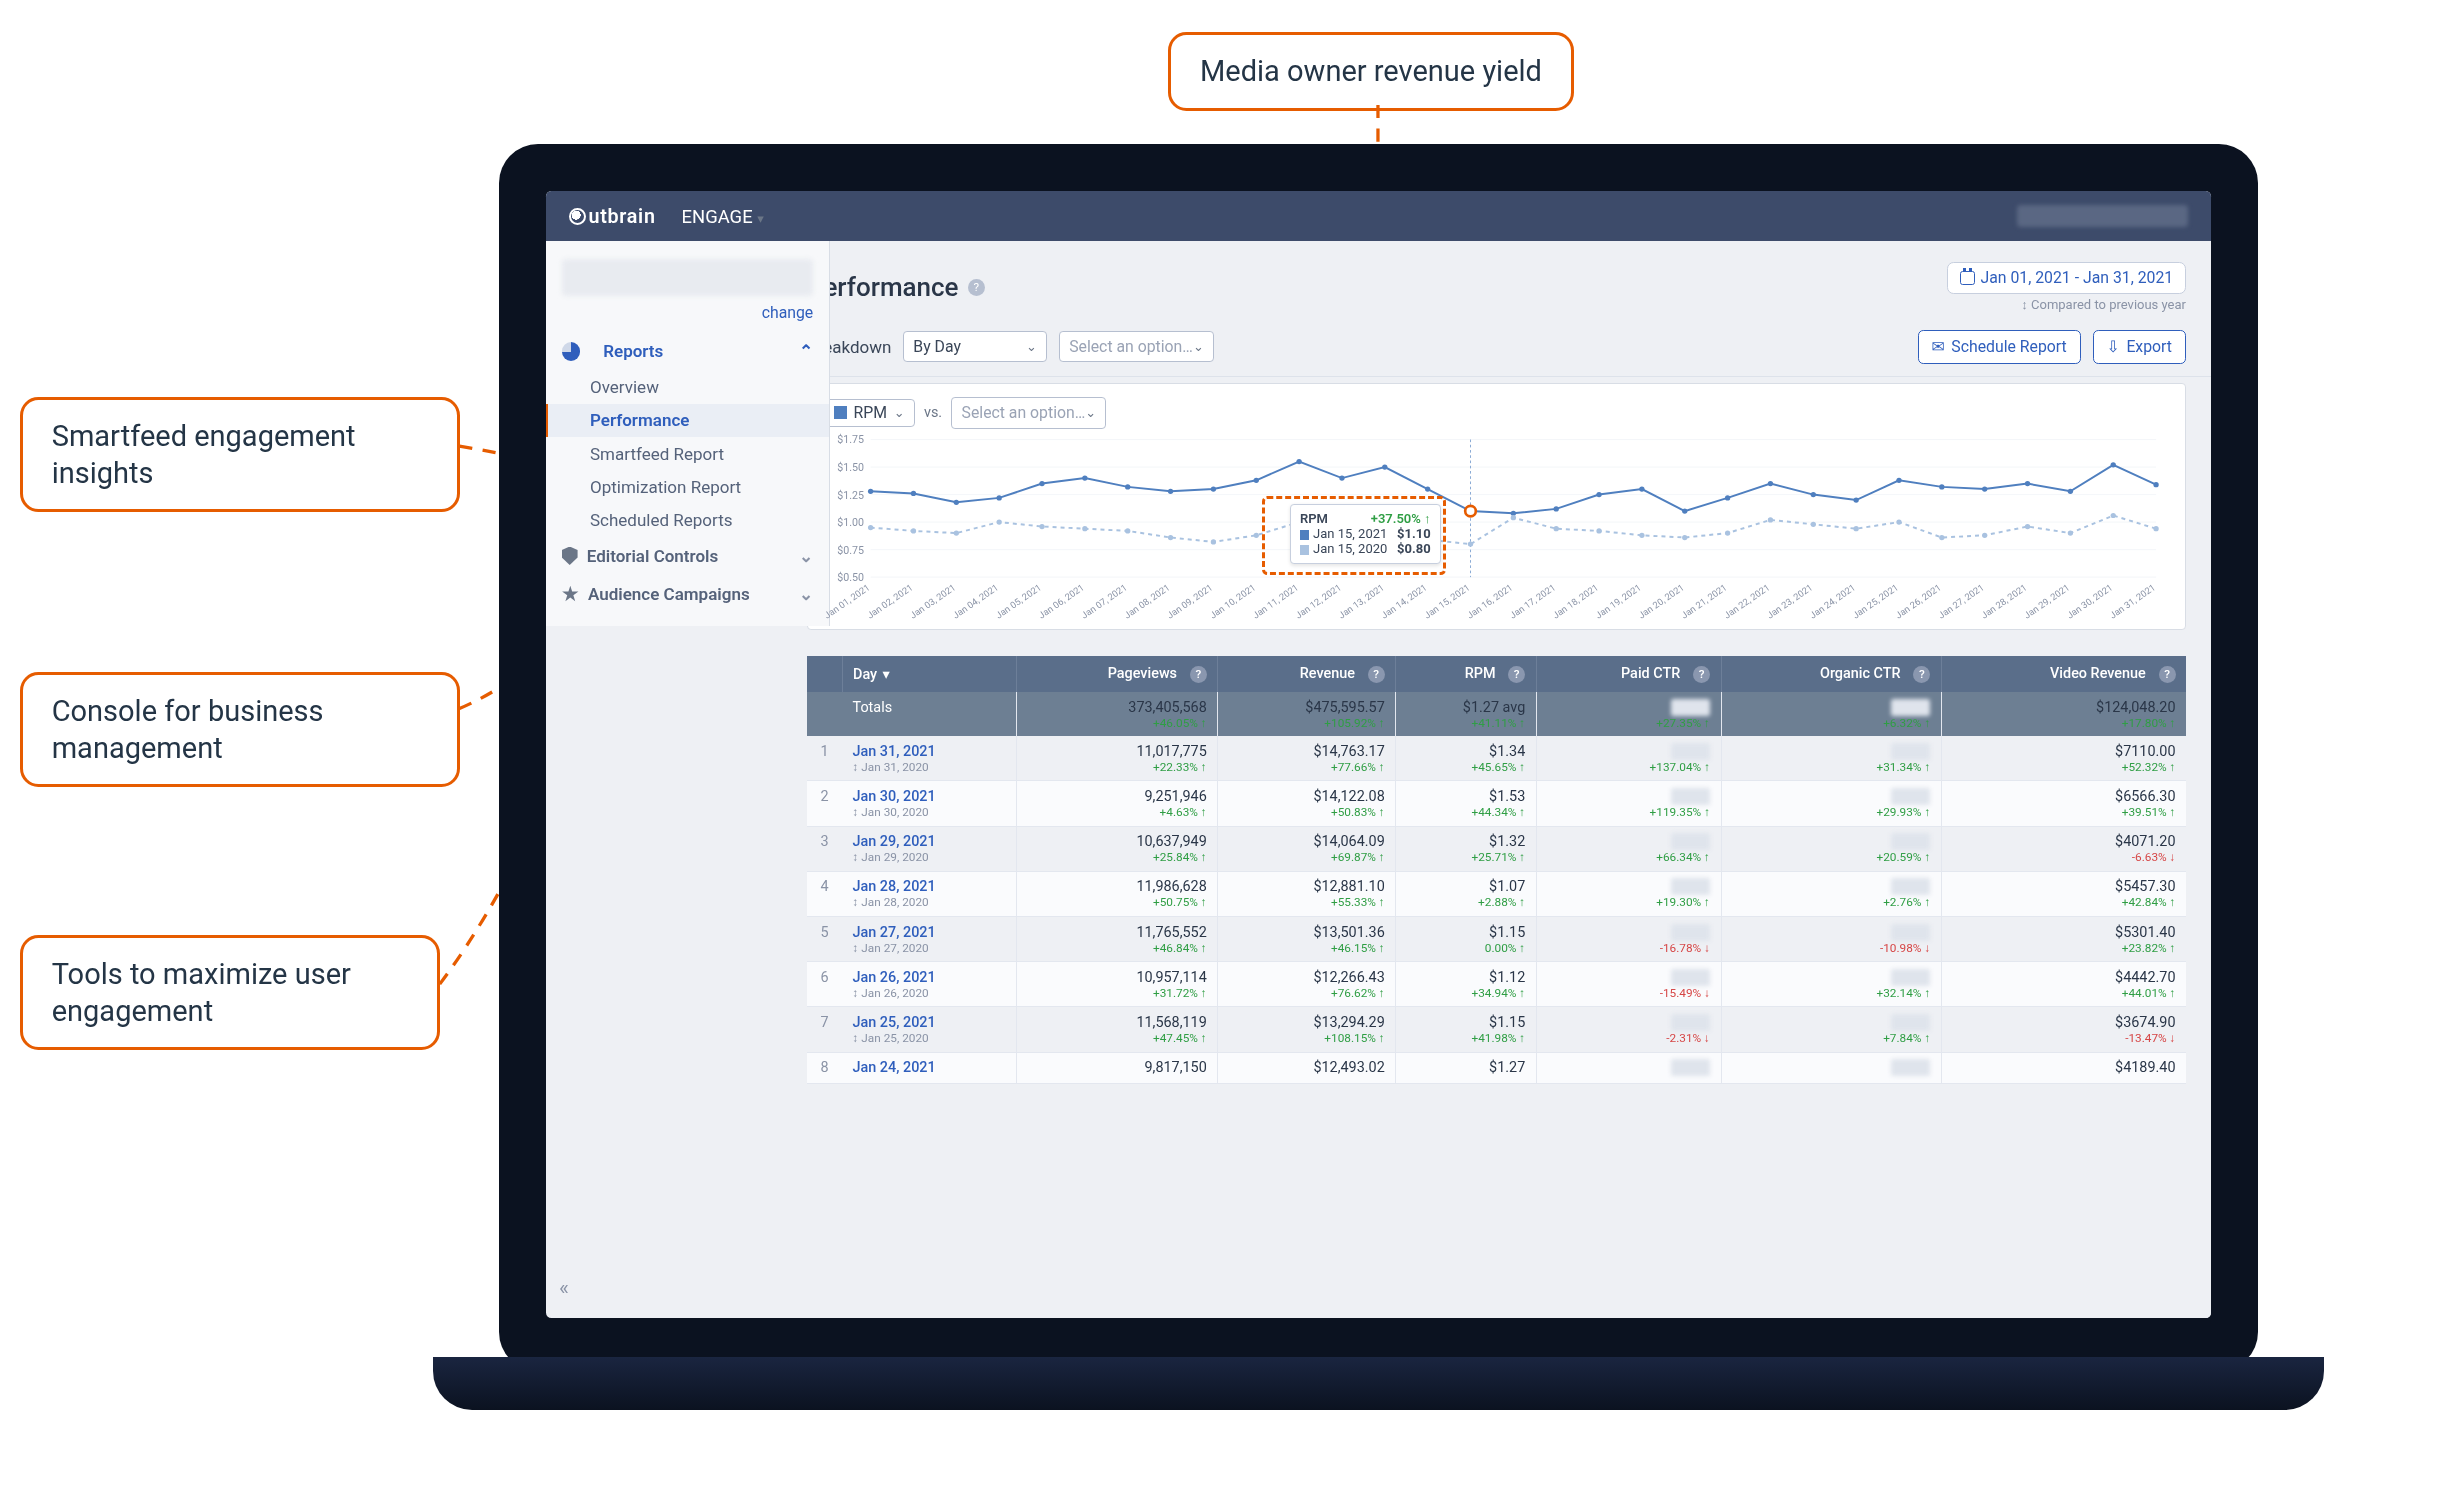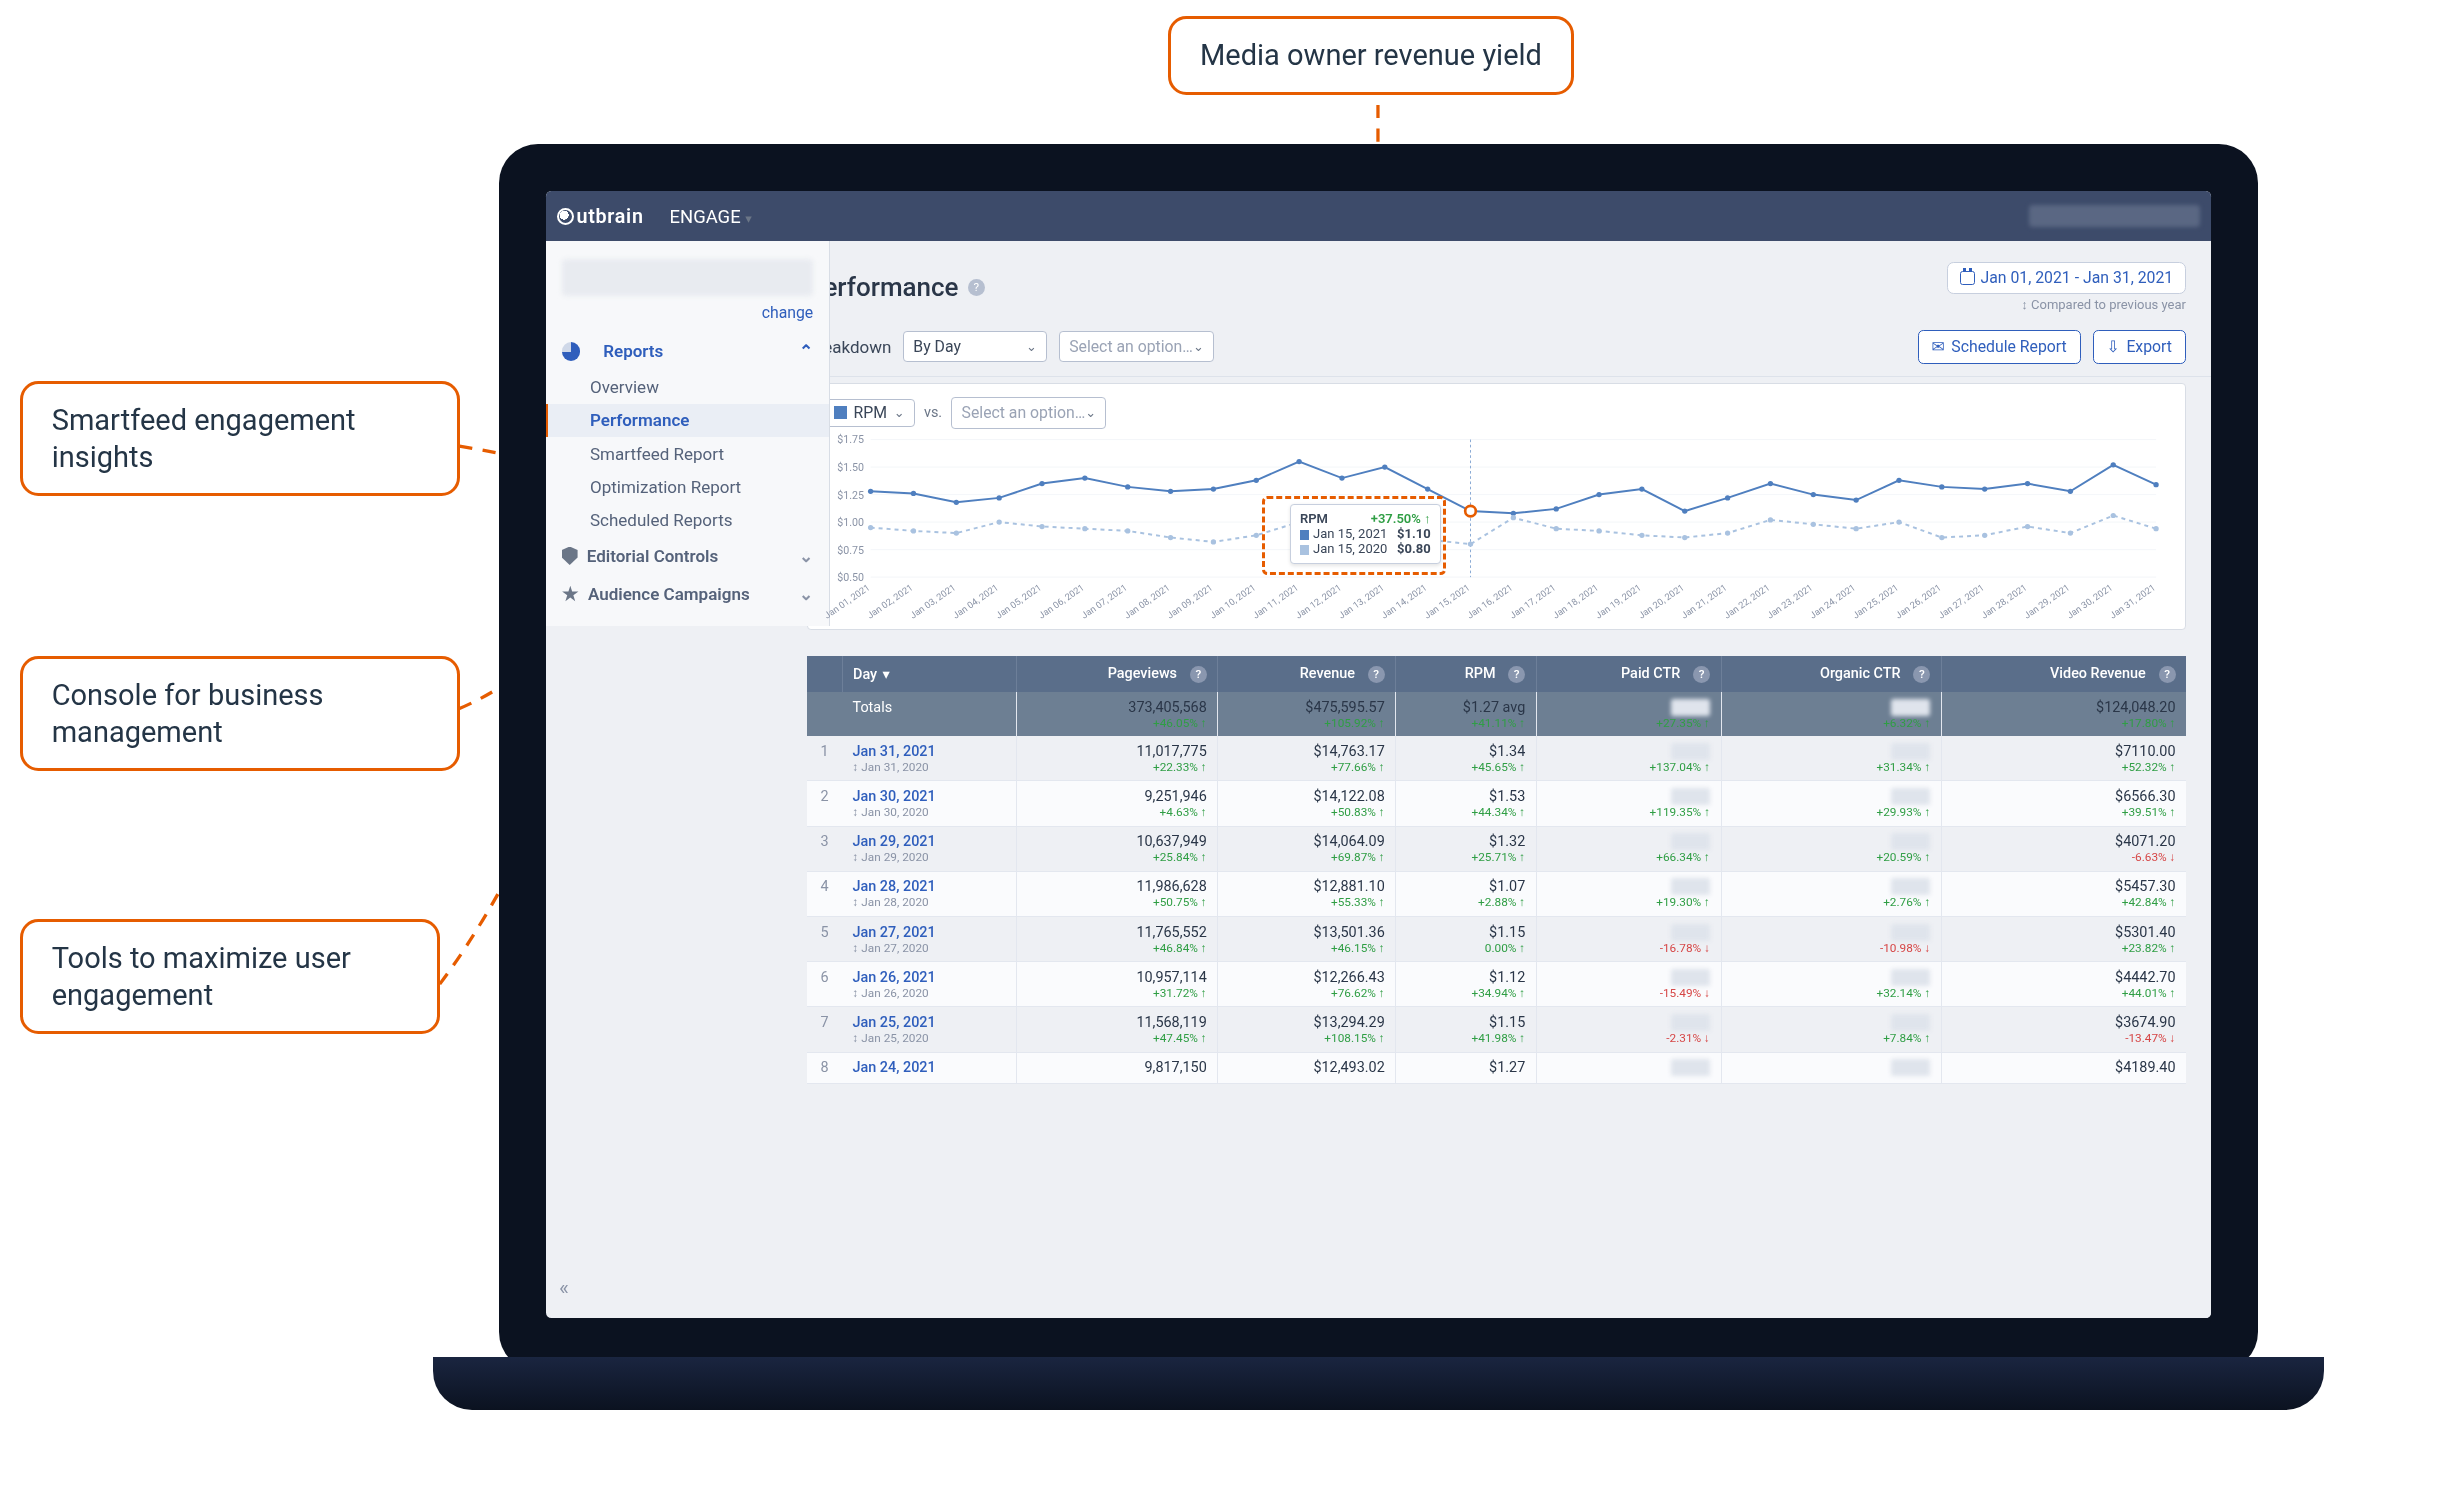--- a/index.html
+++ b/index.html
@@ -15,20 +15,21 @@
   
   .callout {
     position: absolute;
     border: 3.3px solid #e65c00;
     border-radius: 18.4px;
     background: #fff;
     padding: 18.4px 29px;
     color: #243546;
     font-size: 29px;
     line-height: 1.25;
+    margin-top: 16px;
   }
   .callout-top { top: 15.8px; left: 1168px; }
   .callout-1 { top: 381px; left: 19.7px; width: 440px; }
   .callout-2 { top: 656px; left: 19.7px; width: 440px; }
   .callout-3 { top: 919px; left: 19.7px; width: 420px; }
 
   svg.connectors {
     position: absolute;
     top: 0; left: 0;
     width: 2462px; height: 1488px;
@@ -59,21 +60,21 @@
     overflow:hidden;
     display:flex; flex-direction:column;
   }
 
   
   .topbar {
     background:#3d4b6a;
     color:#fff;
     height:50px;
     display:flex; align-items:center;
-    padding:0 11px;
+    padding:0 23px;
     font-size:18.4px;
   }
   .brand { font-weight:600; letter-spacing:0.7px; margin-right:26px; font-size:19.7px;}
   .brand .o-dot {
     display:inline-block; width:17px; height:17px; border-radius:50%;
     border:2.6px solid #fff; margin-right:2.6px; vertical-align:-2.6px;
     background:radial-gradient(circle at 40% 40%, #fff 0 40%, transparent 41%);
   }
   .topbar-menu { cursor:pointer; }
   .topbar-right { margin-left:auto; width:171px; height:22px; background:#5a6783; border-radius:3.9px; filter:blur(2px);}

